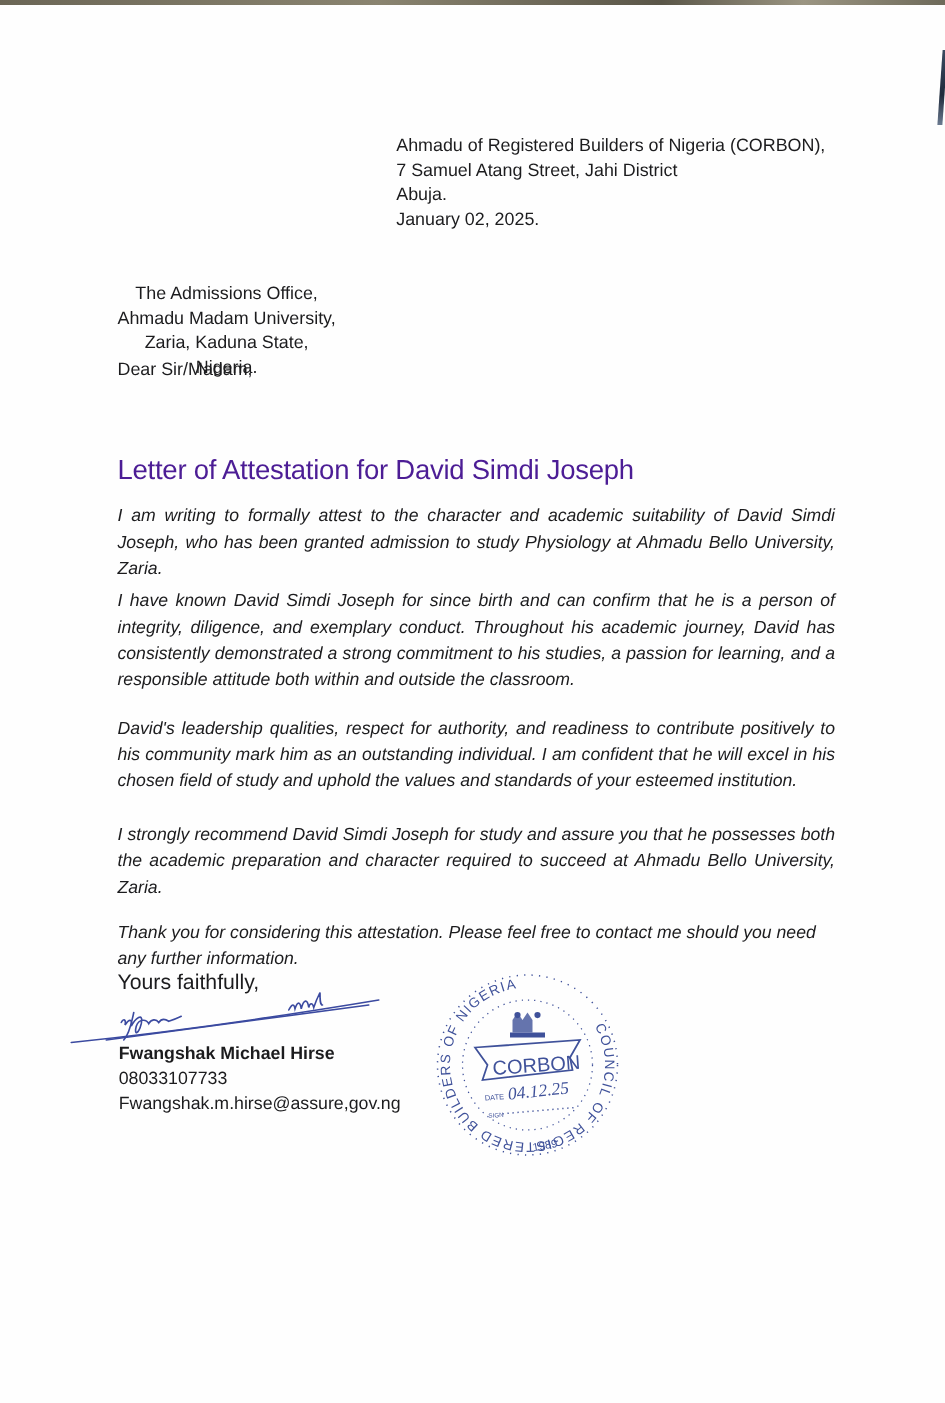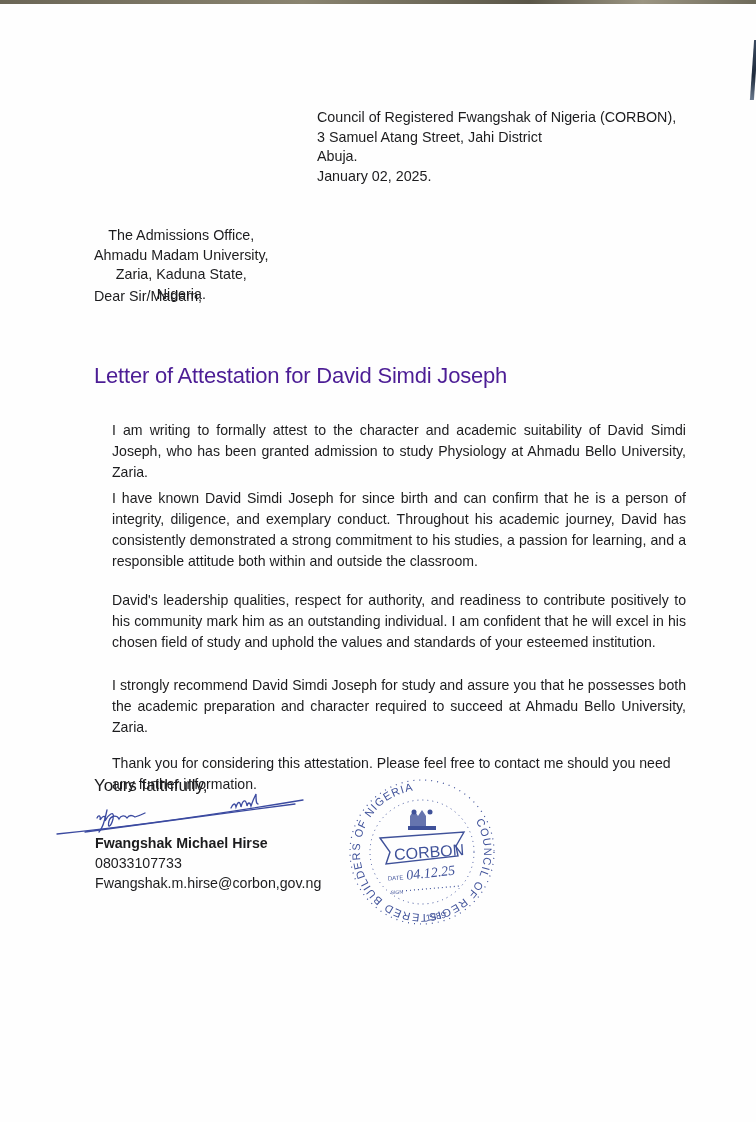--- a/index.html
+++ b/index.html
@@ -26,21 +26,22 @@
   .sender { left: 317px; top: 108px; }
   .recipient { left: 94px; top: 226px; text-align: center; }
   .salutation { left: 94px; top: 288px; position: absolute; font-size: 14.3px; }
   .title {
     position: absolute; left: 94px; top: 363px;
     font-size: 22px; color: #4c1d95; letter-spacing: -0.2px;
   }
   .para {
     position: absolute; left: 94px; width: 574px;
     font-size: 14.1px; line-height: 21px; text-align: justify;
-    margin: 18px;
+    margin: 0;
+    font-style: italic;
   }
   .p1 { top: 402px; }
   .p2 { top: 470px; }
   .p3 { top: 572px; }
   .p4 { top: 657px; }
   .p5 { top: 735px; text-align: left; }
   .closing { position: absolute; left: 94px; top: 776px; font-size: 17px; }
   .sig-svg { position: absolute; left: 55px; top: 788px; }
   .signer { position: absolute; left: 95px; top: 833px; font-size: 14.2px; line-height: 20px; }
   .signer .name { font-weight: bold; }
@@ -48,22 +49,22 @@
   .line { display: block; }
 </style>
 </head>
 <body>
 
 <div class="topband"></div>
 <div class="page"></div>
 <div class="edge-shadow"></div>
 
 <div class="block sender">
-  <span class="line">Council of Registered Fwangshak of Nigeria (CORBON),</span>
-  <span class="line">3 Samuel Atang Street, Jahi District</span>
+  <span class="line">Ahmadu of Registered Builders of Nigeria (CORBON),</span>
+  <span class="line">7 Samuel Atang Street, Jahi District</span>
   <span class="line">Abuja.</span>
   <span class="line">January 02, 2025.</span>
 </div>
 
 <div class="block recipient">
   <span class="line">The Admissions Office,</span>
   <span class="line">Ahmadu Madam University,</span>
   <span class="line">Zaria, Kaduna State,</span>
   <span class="line">Nigeria.</span>
 </div>
@@ -86,21 +87,21 @@
     <path d="M30 44 C90 36, 160 26, 240 16"></path>
     <path d="M42 30 c2 -4 4 -2 3 2 c4 -6 6 -4 5 1 c3 -6 10 -12 8 -2 c-2 8 -6 10 -4 2 c2 -6 8 -6 10 -2 c2 -4 6 -4 8 -1 c2 -3 5 -3 8 -1 c3 -1 6 -2 10 -4"></path>
     <path d="M52 22 c-2 10 -4 18 -8 22"></path>
     <path d="M176 20 c2 -4 4 -6 5 -1 c2 -6 4 -6 5 0 c2 -8 5 -8 6 -1 c1 -4 3 -4 4 0 c2 -6 4 -10 5 -12 c0 6 0 10 2 10"></path>
   </g>
 </svg>
 
 <div class="signer">
   <span class="line name">Fwangshak Michael Hirse</span>
   <span class="line">08033107733</span>
-  <span class="line">Fwangshak.m.hirse@corbon,gov.ng</span>
+  <span class="line">Fwangshak.m.hirse@assure,gov.ng</span>
 </div>
 
 <svg class="stamp" width="160" height="160" viewBox="0 0 160 160">
   <defs>
     <path id="ringPath" d="M 80 80 m -62 0 a 62 62 0 1 1 124 0 a 62 62 0 1 1 -124 0"></path>
   </defs>
   <g fill="#2b3f8f" stroke="none" opacity="0.9">
     <circle cx="80" cy="80" r="72" fill="none" stroke="#2b3f8f" stroke-width="1.2" stroke-dasharray="1 5"></circle>
     <circle cx="80" cy="80" r="52" fill="none" stroke="#2b3f8f" stroke-width="1" stroke-dasharray="1 4"></circle>
     <text font-family="Liberation Sans, sans-serif" font-size="11" letter-spacing="1.2" transform="rotate(150 80 80)">

